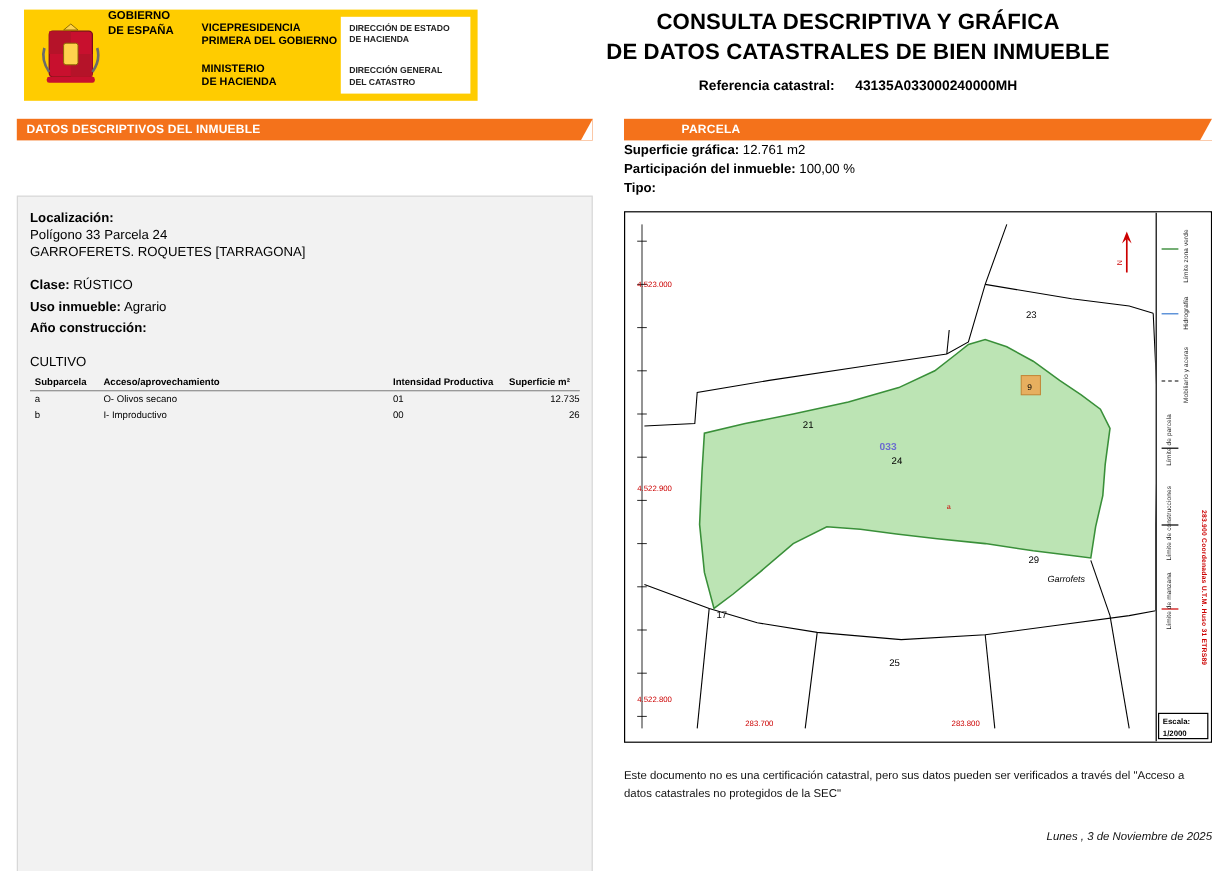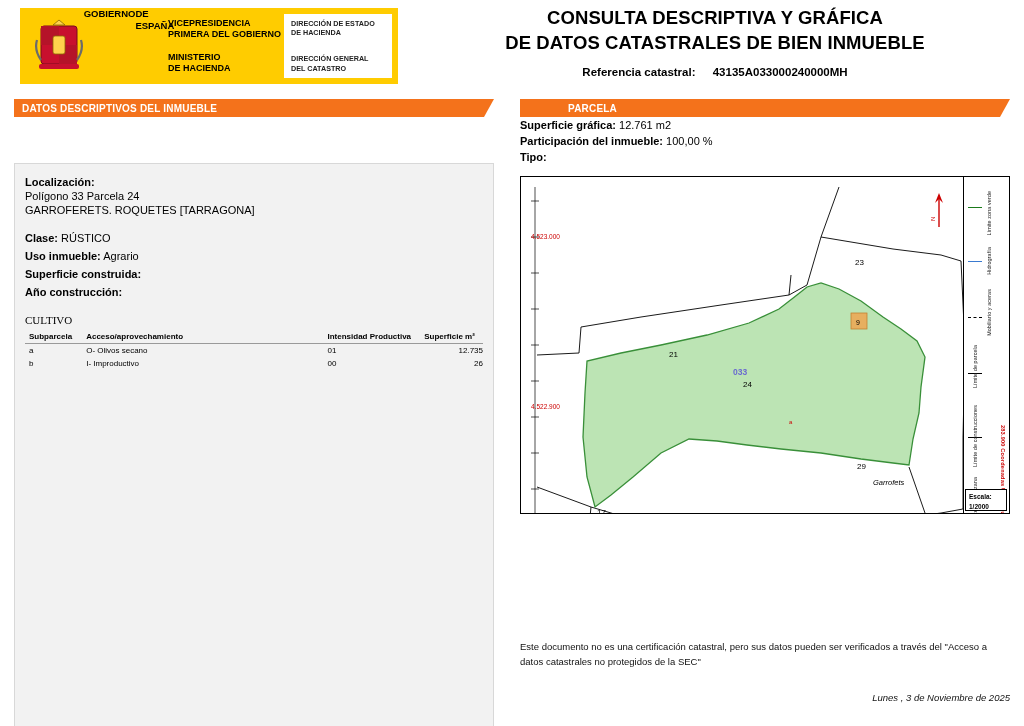--- a/index.html
+++ b/index.html
@@ -18,21 +18,21 @@
     position: absolute; left: 20px; top: 8px;
     width: 378px; height: 76px;
     background: #FFCC00;
     display: flex; align-items: stretch;
   }
   .crest {
     width: 58px; margin: 6px 2px 6px 10px;
     display: flex; align-items: center; justify-content: center;
   }
   .gob-text {
-    display: flex; flex-direction: row; justify-content: center;
+    display: flex; flex-direction: column; 
     font-size: 9.5px; font-weight: bold; line-height: 1.25; color: #000;
     width: 78px;
   }
   .vice {
     display: flex; flex-direction: column; justify-content: center;
     font-size: 9px; font-weight: bold; line-height: 1.3; color: #000;
     width: 116px; gap: 12px;
   }
   .vice .blk { line-height: 1.25; }
   .hacienda-box {
@@ -72,21 +72,21 @@
     position: absolute; left: 14px; top: 119px; width: 480px; height: 588px;
     background: #F2F2F2; border: 1px solid #d8d8d8; margin-top: 44px;
   }
   .lp-inner { padding: 12px 10px 0 10px; }
   .lbl { font-size: 11px; font-weight: bold; }
   .row-line { font-size: 11px; margin-top: 2px; }
   .gap10 { height: 10px; }
   .kv { font-size: 11px; margin-top: 6px; }
   .kv b { font-weight: bold; }
 
-  .cultivo-title { font-size: 11px; margin-top: 16px; font-family: Liberation Serif, serif; }
+  .cultivo-title { font-size: 11px; margin-top: 16px; }
   table.cult { width: 458px; border-collapse: collapse; margin-top: 4px; font-size: 8px; }
   table.cult thead th {
     font-size: 8px; font-weight: bold; text-align: left;
     border-bottom: 1px solid #9a9a9a; padding: 2px 0 2px 0;
   }
   table.cult tbody td { font-size: 8px; padding: 2px 0; }
   .col-sub { width: 62px; padding-left: 4px !important; }
   .col-cult { width: 250px; }
   .col-int { width: 100px; }
   .col-sup { width: 60px; text-align: right; }
@@ -94,21 +94,21 @@
   
   .right-panel {
     position: absolute; left: 520px; top: 119px; width: 490px;
   }
   .rp-head { font-size: 11px; }
   .rp-head div { margin-bottom: 4px; }
   .rp-head b { font-weight: bold; }
 
   
   .map-wrap {
-    position: absolute; left: 520px; top: 176px; width: 490px; height: 338px;
+    position: absolute; left: 520px; top: 176px; width: 490px; height: 443px;
     border: 1px solid #000; background: #ffffff; overflow: hidden;
   }
   .map-svg { position: absolute; left: 0; top: 0; }
 
   .legend-band {
     position: absolute; right: 0; top: 0; width: 46px; height: 100%;
     border-left: 1px solid #000; background: #fff;
   }
   .legend-item {
     position: absolute; font-size: 5.4px; color: #222;
@@ -213,24 +213,20 @@
 
       <div class="gap10"></div>
 
       <div class="kv">
         <b>Clase:</b>
         <span>RÚSTICO</span>
       </div>
       <div class="kv">
         <b>Uso inmueble:</b>
         <span>Agrario</span>
-      </div>
-      <div class="kv">
-        <b>Superficie construida:</b>
-        <span></span>
       </div>
       <div class="kv">
         <b>Año construcción:</b>
         <span></span>
       </div>
 
       <div class="cultivo-title">CULTIVO</div>
 
       <table class="cult">
         <thead>

